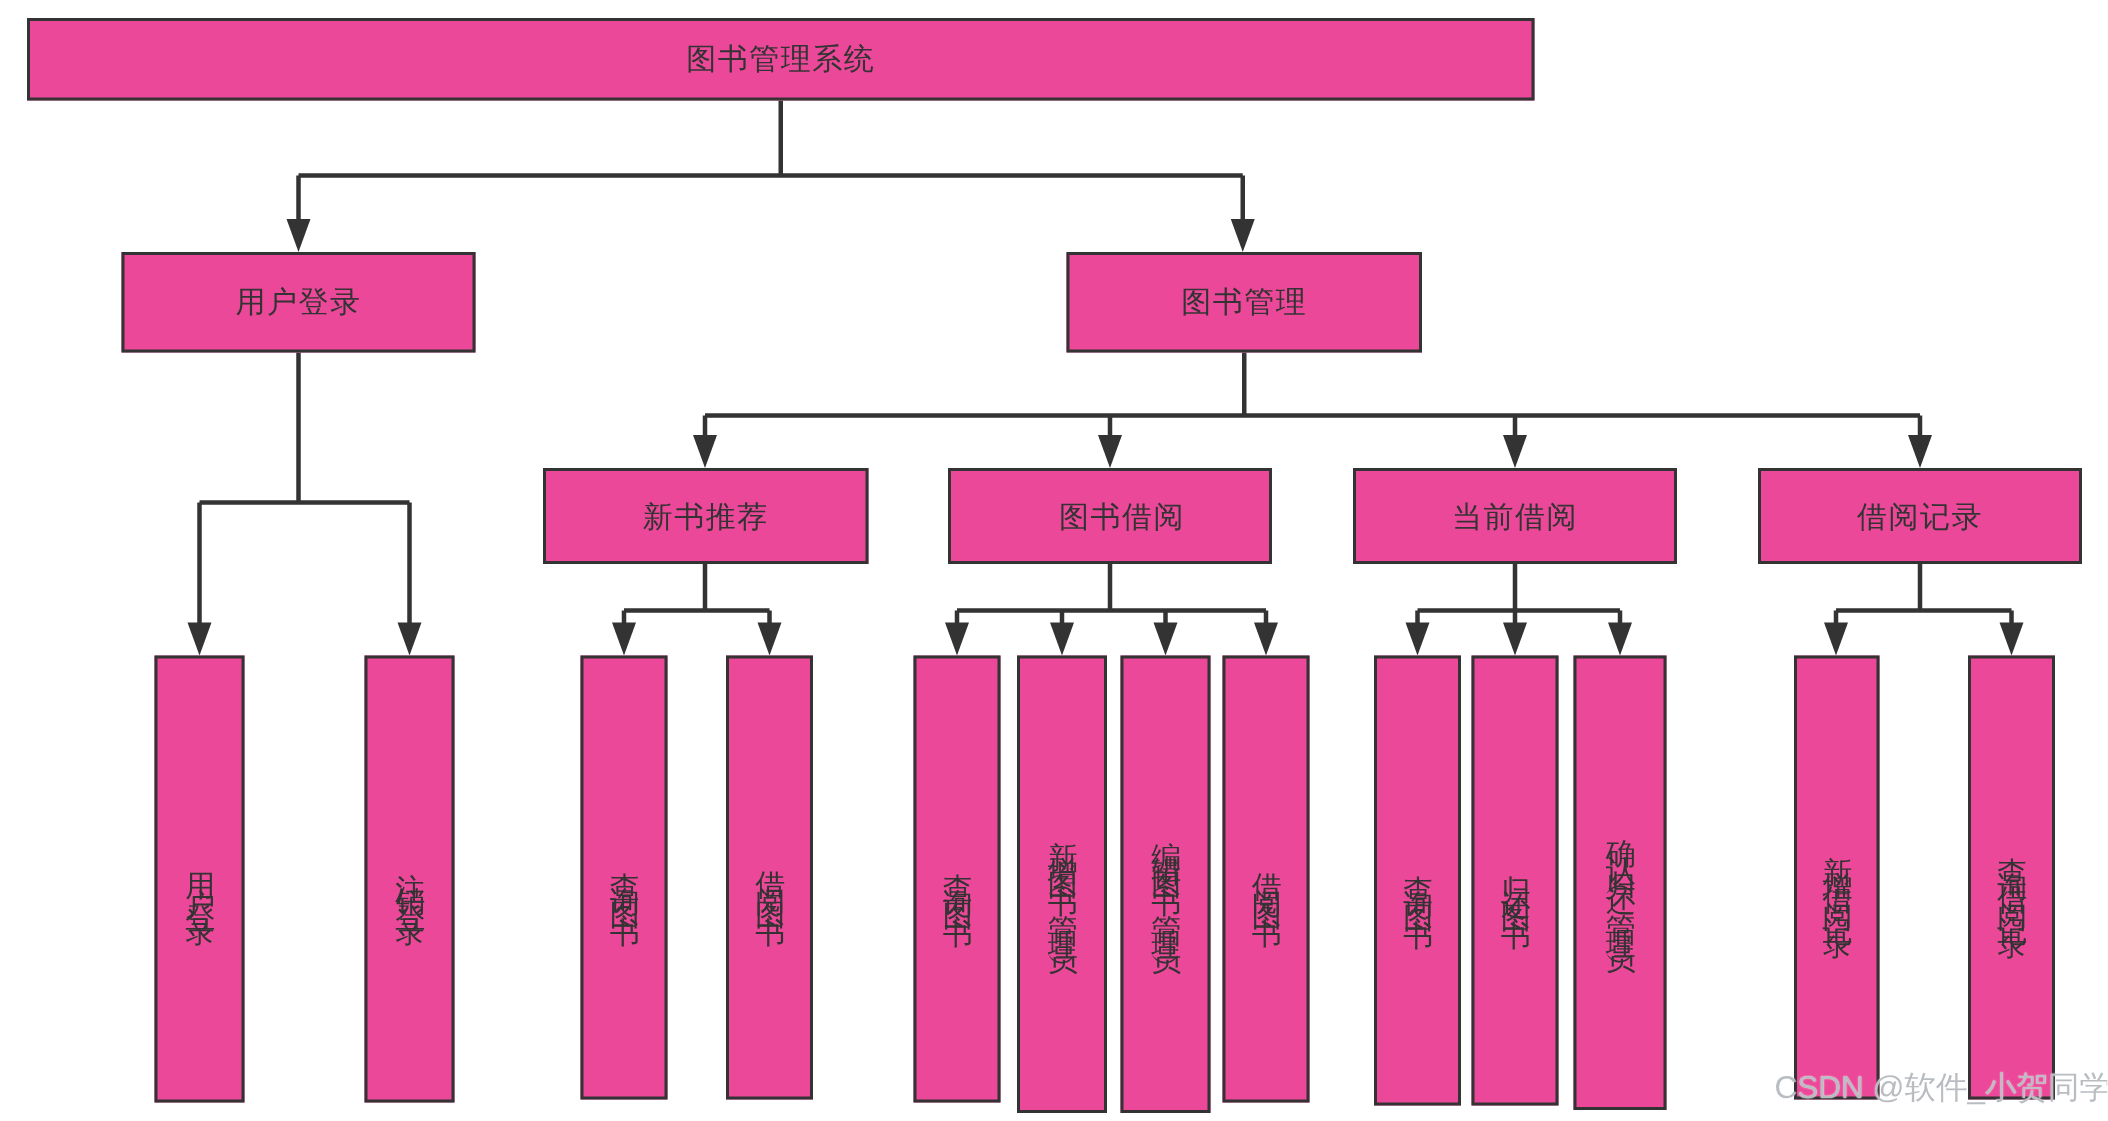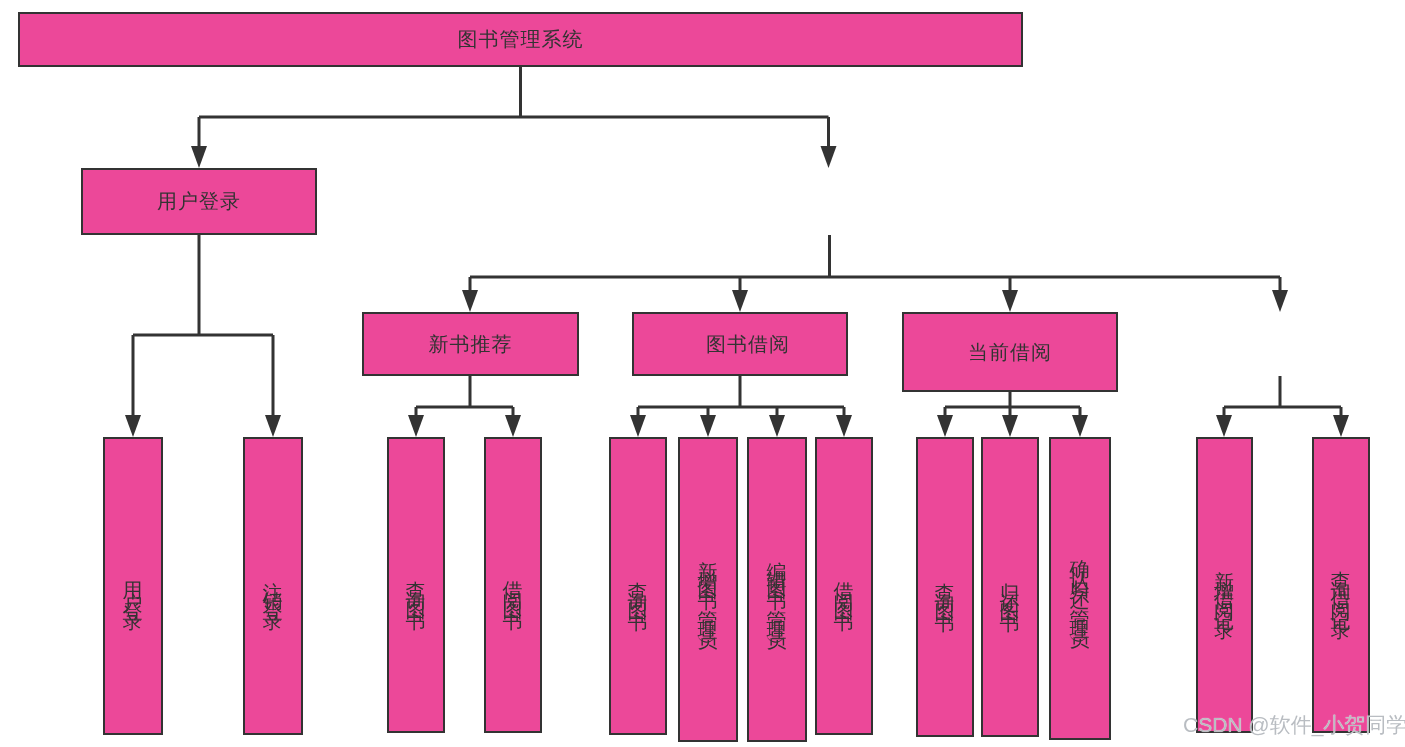--- a/index.html
+++ b/index.html
@@ -98,29 +98,35 @@
     <polygon points="1333,415 1349,415 1341,437"></polygon>
   </svg>
 
   <div class="box" style="left:18px; top:12px; width:1005px; height:55px;">
     <span class="hlabel">图书管理系统</span>
   </div>
 
   <div class="box" style="left:81px; top:168px; width:236px; height:67px;">
     <span class="hlabel">用户登录</span>
   </div>
+  <div class="box" style="left:711px; top:168px; width:237px; height:67px;">
+    <span class="hlabel">图书管理</span>
+  </div>
 
   <div class="box" style="left:362px; top:312px; width:217px; height:64px;">
     <span class="hlabel">新书推荐</span>
   </div>
   <div class="box" style="left:632px; top:312px; width:216px; height:64px;padding-left:16px;">
     <span class="hlabel">图书借阅</span>
   </div>
-  <div class="box" style="left:902px; top:312px; width:216px; height:80px;">
+  <div class="box" style="left:902px; top:312px; width:216px; height:64px;">
     <span class="hlabel">当前借阅</span>
+  </div>
+  <div class="box" style="left:1172px; top:312px; width:216px; height:64px;">
+    <span class="hlabel">借阅记录</span>
   </div>
 
   <div class="box" style="left:103px; top:437px; width:60px; height:298px;">
     <span class="vtext">用户登录</span>
   </div>
   <div class="box" style="left:243px; top:437px; width:60px; height:298px;">
     <span class="vtext">注销登录</span>
   </div>
 
   <div class="box" style="left:387px; top:437px; width:58px; height:296px;">

